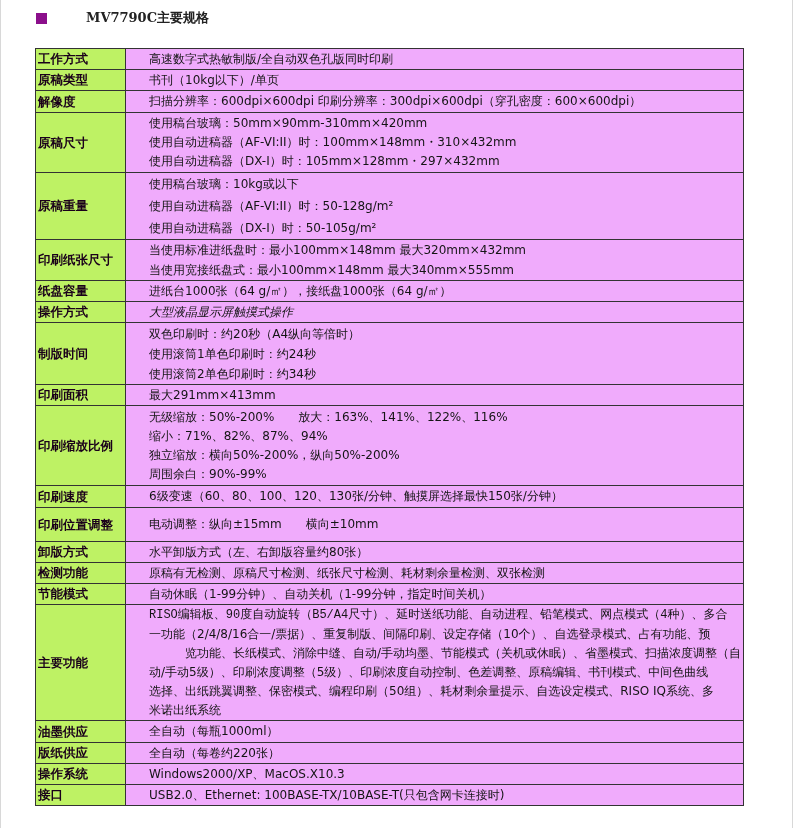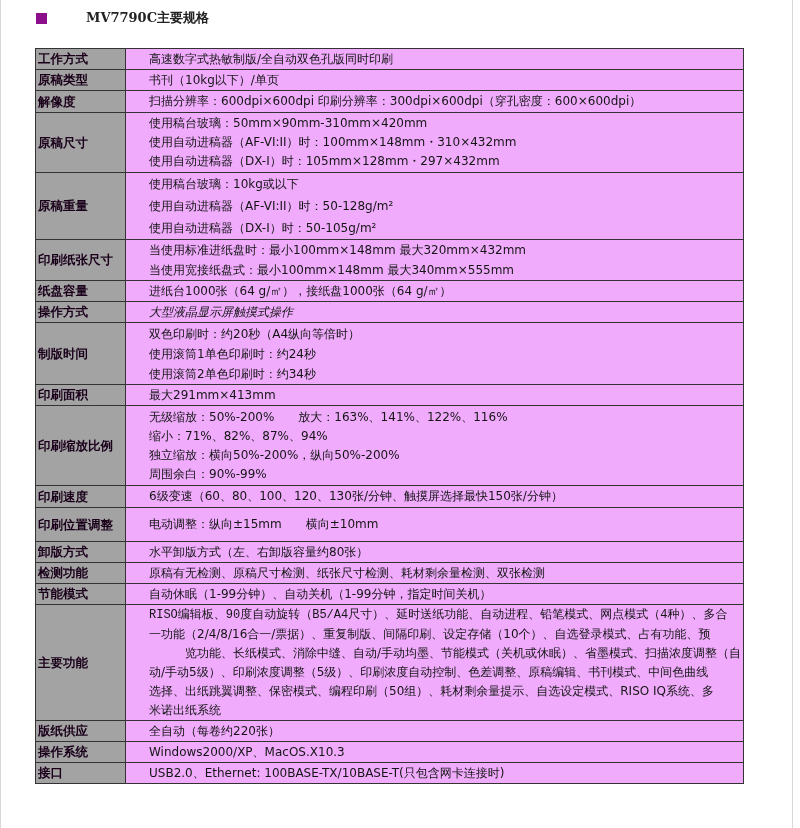--- a/index.html
+++ b/index.html
@@ -5,21 +5,21 @@
   html, body { margin: 0; padding: 0; background: #ffffff; }
   body { width: 800px; height: 828px; position: relative; overflow: hidden;
          font-family: "DejaVu Sans", sans-serif; color: #111; }
   .left-rule { position: absolute; left: 0; top: 0; width: 1px; height: 828px; background: #d8d8d8; }
   .right-rule { position: absolute; left: 792px; top: 0; width: 1px; height: 828px; background: #d8d8d8; }
   .heading { position: absolute; left: 36px; top: 8px; height: 20px; display: flex; align-items: center; }
   .heading .sq { width: 11px; height: 11px; background: #8b0f8b; margin-right: 7px; }
   .heading .txt { font-family: "DejaVu Serif", serif; font-weight: bold; font-size: 13px; color: #222; margin-left: 32px; }
   table.spec { position: absolute; left: 35px; top: 48px; width: 709px; border-collapse: collapse; table-layout: fixed; }
   table.spec td { border: 1px solid #333; padding: 0 2px; font-size: 12px; line-height: 20px; vertical-align: middle; }
-  table.spec td.k { width: 85px; background: #a3a3a3; color: #1a001a; font-weight: bold; font-size: 12.5px; letter-spacing: 0px; }
+  table.spec td.k { width: 85px; background: #bef264; color: #1a001a; font-weight: bold; font-size: 12.5px; letter-spacing: 0px; }
   table.spec td.v { background: #f0abfc; color: #151515; padding-left: 23px; }
   .ln { display: block; white-space: nowrap; overflow: hidden; }
 </style>
 </head>
 <body>
 
 <div class="left-rule"></div>
 <div class="right-rule"></div>
 
 <div class="heading">
@@ -139,20 +139,26 @@
         <td class="k">主要功能</td>
         <td class="v">
           <span class="ln" style="line-height: 19px; font-family: Liberation Mono, monospace;">RISO编辑板、90度自动旋转（B5/A4尺寸）、延时送纸功能、自动进程、铅笔模式、网点模式（4种）、多合</span>
           <span class="ln" style="line-height: 19px;">一功能（2/4/8/16合一/票据）、重复制版、间隔印刷、设定存储（10个）、自选登录模式、占有功能、预</span>
           <span class="ln" style="line-height: 19px; text-align: right;">览功能、长纸模式、消除中缝、自动/手动均墨、节能模式（关机或休眠）、省墨模式、扫描浓度调整（自</span>
           <span class="ln" style="line-height: 19px;">动/手动5级）、印刷浓度调整（5级）、印刷浓度自动控制、色差调整、原稿编辑、书刊模式、中间色曲线</span>
           <span class="ln" style="line-height: 19px;">选择、出纸跳翼调整、保密模式、编程印刷（50组）、耗材剩余量提示、自选设定模式、RISO IQ系统、多</span>
           <span class="ln" style="line-height: 19px;">米诺出纸系统</span>
         </td>
       </tr>
+      <tr style="height: 22px;">
+        <td class="k">油墨供应</td>
+        <td class="v">
+          <span class="ln" style="line-height: 21px;">全自动（每瓶1000ml）</span>
+        </td>
+      </tr>
       <tr style="height: 20px;">
         <td class="k">版纸供应</td>
         <td class="v">
           <span class="ln" style="line-height: 19px;">全自动（每卷约220张）</span>
         </td>
       </tr>
       <tr style="height: 20px;">
         <td class="k">操作系统</td>
         <td class="v">
           <span class="ln" style="line-height: 19px;">Windows2000/XP、MacOS.X10.3</span>

